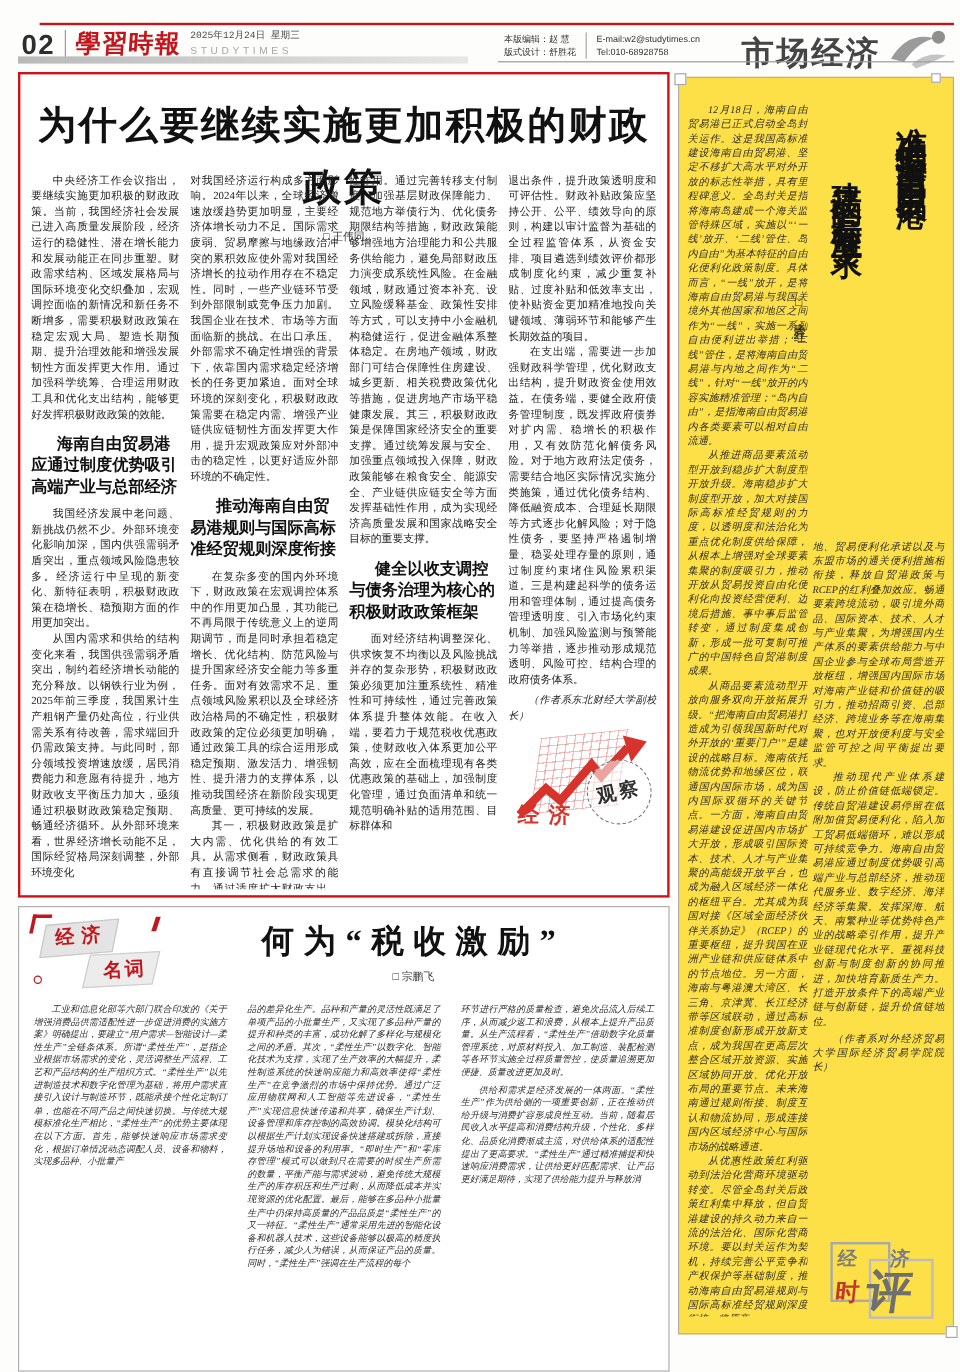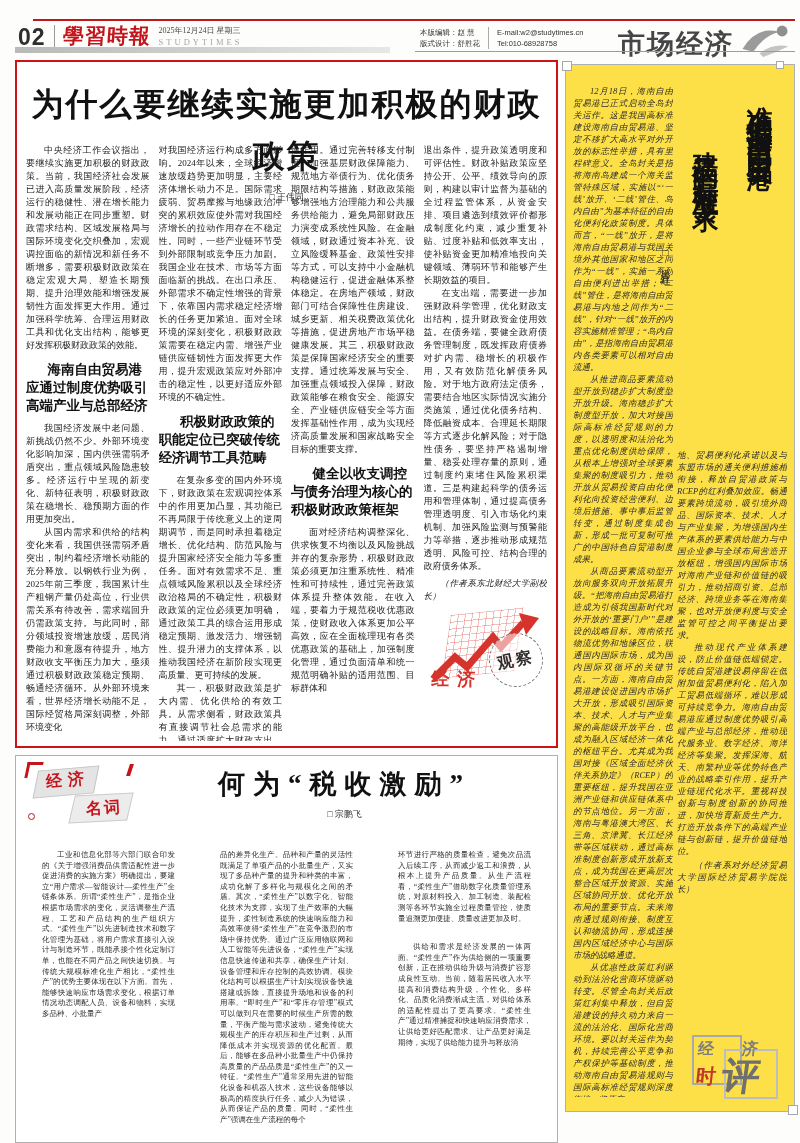--- a/index.html
+++ b/index.html
@@ -5,22 +5,22 @@
   html,body{margin:0;padding:0;}
   body{width:800px;height:1143px;position:relative;background:#fdfdfc;overflow:hidden;
        font-family:"Liberation Serif","DejaVu Serif",serif;color:#222;}
   
   .top-red-line{position:absolute;left:33px;top:19px;width:762px;height:2px;background:#c3161c;}
   .mast-row{position:absolute;left:18px;top:24px;display:flex;align-items:flex-start;gap:8px;}
   .page-num{font-family:"Liberation Sans",sans-serif;font-size:23px;font-weight:700;color:#2e2e2e;letter-spacing:1px;line-height:26px;}
   .mast-div{width:1px;height:26px;background:#9a9a9a;margin-top:1px;}
   .masthead{font-size:21px;font-weight:700;color:#c3161c;letter-spacing:1px;line-height:24px;transform:skewX(-4deg);}
   .date-col{display:flex;flex-direction:column;margin-top:1px;}
-  .issue-date{font-size:8px;color:#4a4a4a;line-height:11px;}
-  .mast-sub{font-family:Liberation Serif, serif;font-size:8.5px;color:#a6a6a6;letter-spacing:3px;line-height:12px;}
+  .issue-date{font-size:8px;color:#4a4a4a;line-height:11px;font-family:Liberation Mono, monospace;}
+  .mast-sub{font-family:Liberation Sans, sans-serif;font-size:8.5px;color:#a6a6a6;letter-spacing:3px;line-height:12px;}
   .hdr-gray-bar{position:absolute;left:15px;top:47px;width:375px;height:6px;background:linear-gradient(90deg,#b9b9b9,#e7e7e7);}
   .editor-block{position:absolute;left:420px;top:27px;display:flex;gap:8px;font-family:"Liberation Sans",sans-serif;font-size:7.5px;color:#333;line-height:11px;}
   .editor-block .sep{width:1px;background:#aaa;}
   .section-title{position:absolute;left:618px;top:26px;font-family:Liberation Sans, sans-serif;font-size:27px;font-weight:700;color:#454545;letter-spacing:2px;}
   .section-logo{position:absolute;left:737px;top:22px;}
   .hdr-right-rule{position:absolute;left:415px;top:51px;width:380px;height:1px;background:#9c9c9c;}
   
   .main-box{position:absolute;left:15px;top:60px;width:539px;height:684px;border:2px solid #cc1418;background:#fff;}
   .main-title{margin:16px 6px 0;text-align:center;font-size:32px;font-weight:700;color:#111;letter-spacing:2px;line-height:52px;}
   .byline{margin-top:9px;text-align:center;font-size:9px;color:#333;}
@@ -57,21 +57,21 @@
   .jjsp .sq2{position:absolute;left:36px;top:16px;width:50px;height:46px;border:2px solid #bdbdbd;}
   .jjsp .w1{position:absolute;left:10px;top:6px;font-size:16px;color:#7d7d7d;letter-spacing:12px;font-weight:700;transform:skewX(-6deg);}
   .jjsp .w2{position:absolute;left:8px;top:30px;font-size:20px;color:#c0392b;font-weight:700;transform:skewX(-6deg);}
   .jjsp .w3{position:absolute;left:34px;top:18px;font-size:38px;color:#6f6f6f;font-weight:700;transform:skewX(-8deg);}
   
   .bottom-box{position:absolute;left:15px;top:755px;width:541px;height:386px;border:1px solid #b0b0b0;background:#fff;}
   .b-title{position:absolute;left:130px;right:14px;top:10px;text-align:center;font-size:27px;font-weight:700;color:#111;letter-spacing:8px;}
   .b-byline{position:absolute;left:130px;right:14px;top:52px;text-align:center;font-size:9px;color:#333;}
   .b-cols{position:absolute;left:8px;right:8px;top:76px;bottom:3px;display:flex;gap:9px;overflow:hidden;}
   .bcol{flex:1;overflow:hidden;}
-  .bcol p{margin:18px;font-size:7.5px;line-height:10.6px;text-align:justify;text-indent:2em;color:#2b2b2b;}
+  .bcol p{margin:4px;font-size:7.5px;line-height:10.6px;text-align:justify;text-indent:2em;font-style:italic;color:#2b2b2b;}
   
   .jjmc{position:absolute;left:8px;top:6px;width:114px;height:66px;}
   .jjmc .quote{position:absolute;left:2px;top:0;width:13px;height:13px;border-left:3px solid #c3161c;border-top:3px solid #c3161c;transform:skewX(-12deg);}
   .jjmc .quote2{position:absolute;right:6px;top:2px;width:4px;height:12px;background:#c3161c;transform:skewX(-18deg);}
   .jjmc .s1{position:absolute;left:12px;top:6px;width:58px;height:26px;background:#e4e4e4;border:1px solid #c7c7c7;transform:skewX(-16deg) rotate(-5deg);}
   .jjmc .s2{position:absolute;left:48px;top:32px;width:56px;height:26px;background:#ececec;border:1px solid #cccccc;transform:skewX(-16deg) rotate(-3deg);}
   .jjmc .t1{position:absolute;left:22px;top:8px;font-size:16px;font-weight:700;color:#c3161c;letter-spacing:6px;transform:rotate(-5deg);}
   .jjmc .t2{position:absolute;left:62px;top:36px;font-size:16px;font-weight:700;color:#c3161c;letter-spacing:2px;transform:rotate(-3deg);}
   .jjmc .dot{position:absolute;left:4px;bottom:8px;width:5px;height:5px;border:1px solid #c3161c;border-radius:50%;}
 </style>
@@ -115,21 +115,21 @@
   <div class="byline">□ 王伟同</div>
   <div class="main-cols">
     <div class="mcol">
       <p>中央经济工作会议指出，要继续实施更加积极的财政政策。当前，我国经济社会发展已进入高质量发展阶段，经济运行的稳健性、潜在增长能力和发展动能正在同步重塑。财政需求结构、区域发展格局与国际环境变化交织叠加，宏观调控面临的新情况和新任务不断增多，需要积极财政政策在稳定宏观大局、塑造长期预期、提升治理效能和增强发展韧性方面发挥更大作用。通过加强科学统筹、合理运用财政工具和优化支出结构，能够更好发挥积极财政政策的效能。</p>
       <h3>海南自由贸易港应通过制度优势吸引高端产业与总部经济</h3>
       <p>我国经济发展中老问题、新挑战仍然不少。外部环境变化影响加深，国内供强需弱矛盾突出，重点领域风险隐患较多。经济运行中呈现的新变化、新特征表明，积极财政政策在稳增长、稳预期方面的作用更加突出。</p>
       <p>从国内需求和供给的结构变化来看，我国供强需弱矛盾突出，制约着经济增长动能的充分释放。以钢铁行业为例，2025年前三季度，我国累计生产粗钢产量仍处高位，行业供需关系有待改善，需求端回升仍需政策支持。与此同时，部分领域投资增速放缓，居民消费能力和意愿有待提升，地方财政收支平衡压力加大，亟须通过积极财政政策稳定预期、畅通经济循环。从外部环境来看，世界经济增长动能不足，国际经贸格局深刻调整，外部环境变化</p>
     </div>
     <div class="mcol">
       <p style="text-indent:0">对我国经济运行构成多方面影响。2024年以来，全球经济增速放缓趋势更加明显，主要经济体增长动力不足。国际需求疲弱、贸易摩擦与地缘政治冲突的累积效应使外需对我国经济增长的拉动作用存在不稳定性。同时，一些产业链环节受到外部限制或竞争压力加剧。我国企业在技术、市场等方面面临新的挑战。在出口承压、外部需求不确定性增强的背景下，依靠国内需求稳定经济增长的任务更加紧迫。面对全球环境的深刻变化，积极财政政策需要在稳定内需、增强产业链供应链韧性方面发挥更大作用，提升宏观政策应对外部冲击的稳定性，以更好适应外部环境的不确定性。</p>
-      <h3>积极财政政策的职能定位已突破传统经济调节工具范畴</h3>
+      <h3>推动海南自由贸易港规则与国际高标准经贸规则深度衔接</h3>
       <p>在复杂多变的国内外环境下，财政政策在宏观调控体系中的作用更加凸显，其功能已不再局限于传统意义上的逆周期调节，而是同时承担着稳定增长、优化结构、防范风险与提升国家经济安全能力等多重任务。面对有效需求不足、重点领域风险累积以及全球经济政治格局的不确定性，积极财政政策的定位必须更加明确，通过政策工具的综合运用形成稳定预期、激发活力、增强韧性、提升潜力的支撑体系，以推动我国经济在新阶段实现更高质量、更可持续的发展。</p>
       <p>其一，积极财政政策是扩大内需、优化供给的有效工具。从需求侧看，财政政策具有直接调节社会总需求的能力，通过适度扩大财政支出、提升公共服务供给水平、改善收入分配结构等方式，可以有效弥补私人部门需求不足，促进消费和投资的稳定增长。从供给侧看，财政政策能够通过专项投入、税收激励、产业扶持等方式，引导资源向重点产业和薄弱环节集聚。其二，积极财政政策是防范风险、提升治理效能的重要抓手，发挥着承上启下的制度保障</p>
     </div>
     <div class="mcol">
       <p style="text-indent:0">性作用。通过完善转移支付制度、加强基层财政保障能力、规范地方举债行为、优化债务期限结构等措施，财政政策能够增强地方治理能力和公共服务供给能力，避免局部财政压力演变成系统性风险。在金融领域，财政通过资本补充、设立风险缓释基金、政策性安排等方式，可以支持中小金融机构稳健运行，促进金融体系整体稳定。在房地产领域，财政部门可结合保障性住房建设、城乡更新、相关税费政策优化等措施，促进房地产市场平稳健康发展。其三，积极财政政策是保障国家经济安全的重要支撑。通过统筹发展与安全、加强重点领域投入保障，财政政策能够在粮食安全、能源安全、产业链供应链安全等方面发挥基础性作用，成为实现经济高质量发展和国家战略安全目标的重要支撑。</p>
       <h3>健全以收支调控与债务治理为核心的积极财政政策框架</h3>
       <p>面对经济结构调整深化、供求恢复不均衡以及风险挑战并存的复杂形势，积极财政政策必须更加注重系统性、精准性和可持续性，通过完善政策体系提升整体效能。在收入端，要着力于规范税收优惠政策，使财政收入体系更加公平高效，应在全面梳理现有各类优惠政策的基础上，加强制度化管理，通过负面清单和统一规范明确补贴的适用范围、目标群体和</p>
     </div>
     <div class="mcol">
       <p style="text-indent:0">退出条件，提升政策透明度和可评估性。财政补贴政策应坚持公开、公平、绩效导向的原则，构建以审计监督为基础的全过程监管体系，从资金安排、项目遴选到绩效评价都形成制度化约束，减少重复补贴、过度补贴和低效率支出，使补贴资金更加精准地投向关键领域、薄弱环节和能够产生长期效益的项目。</p>

